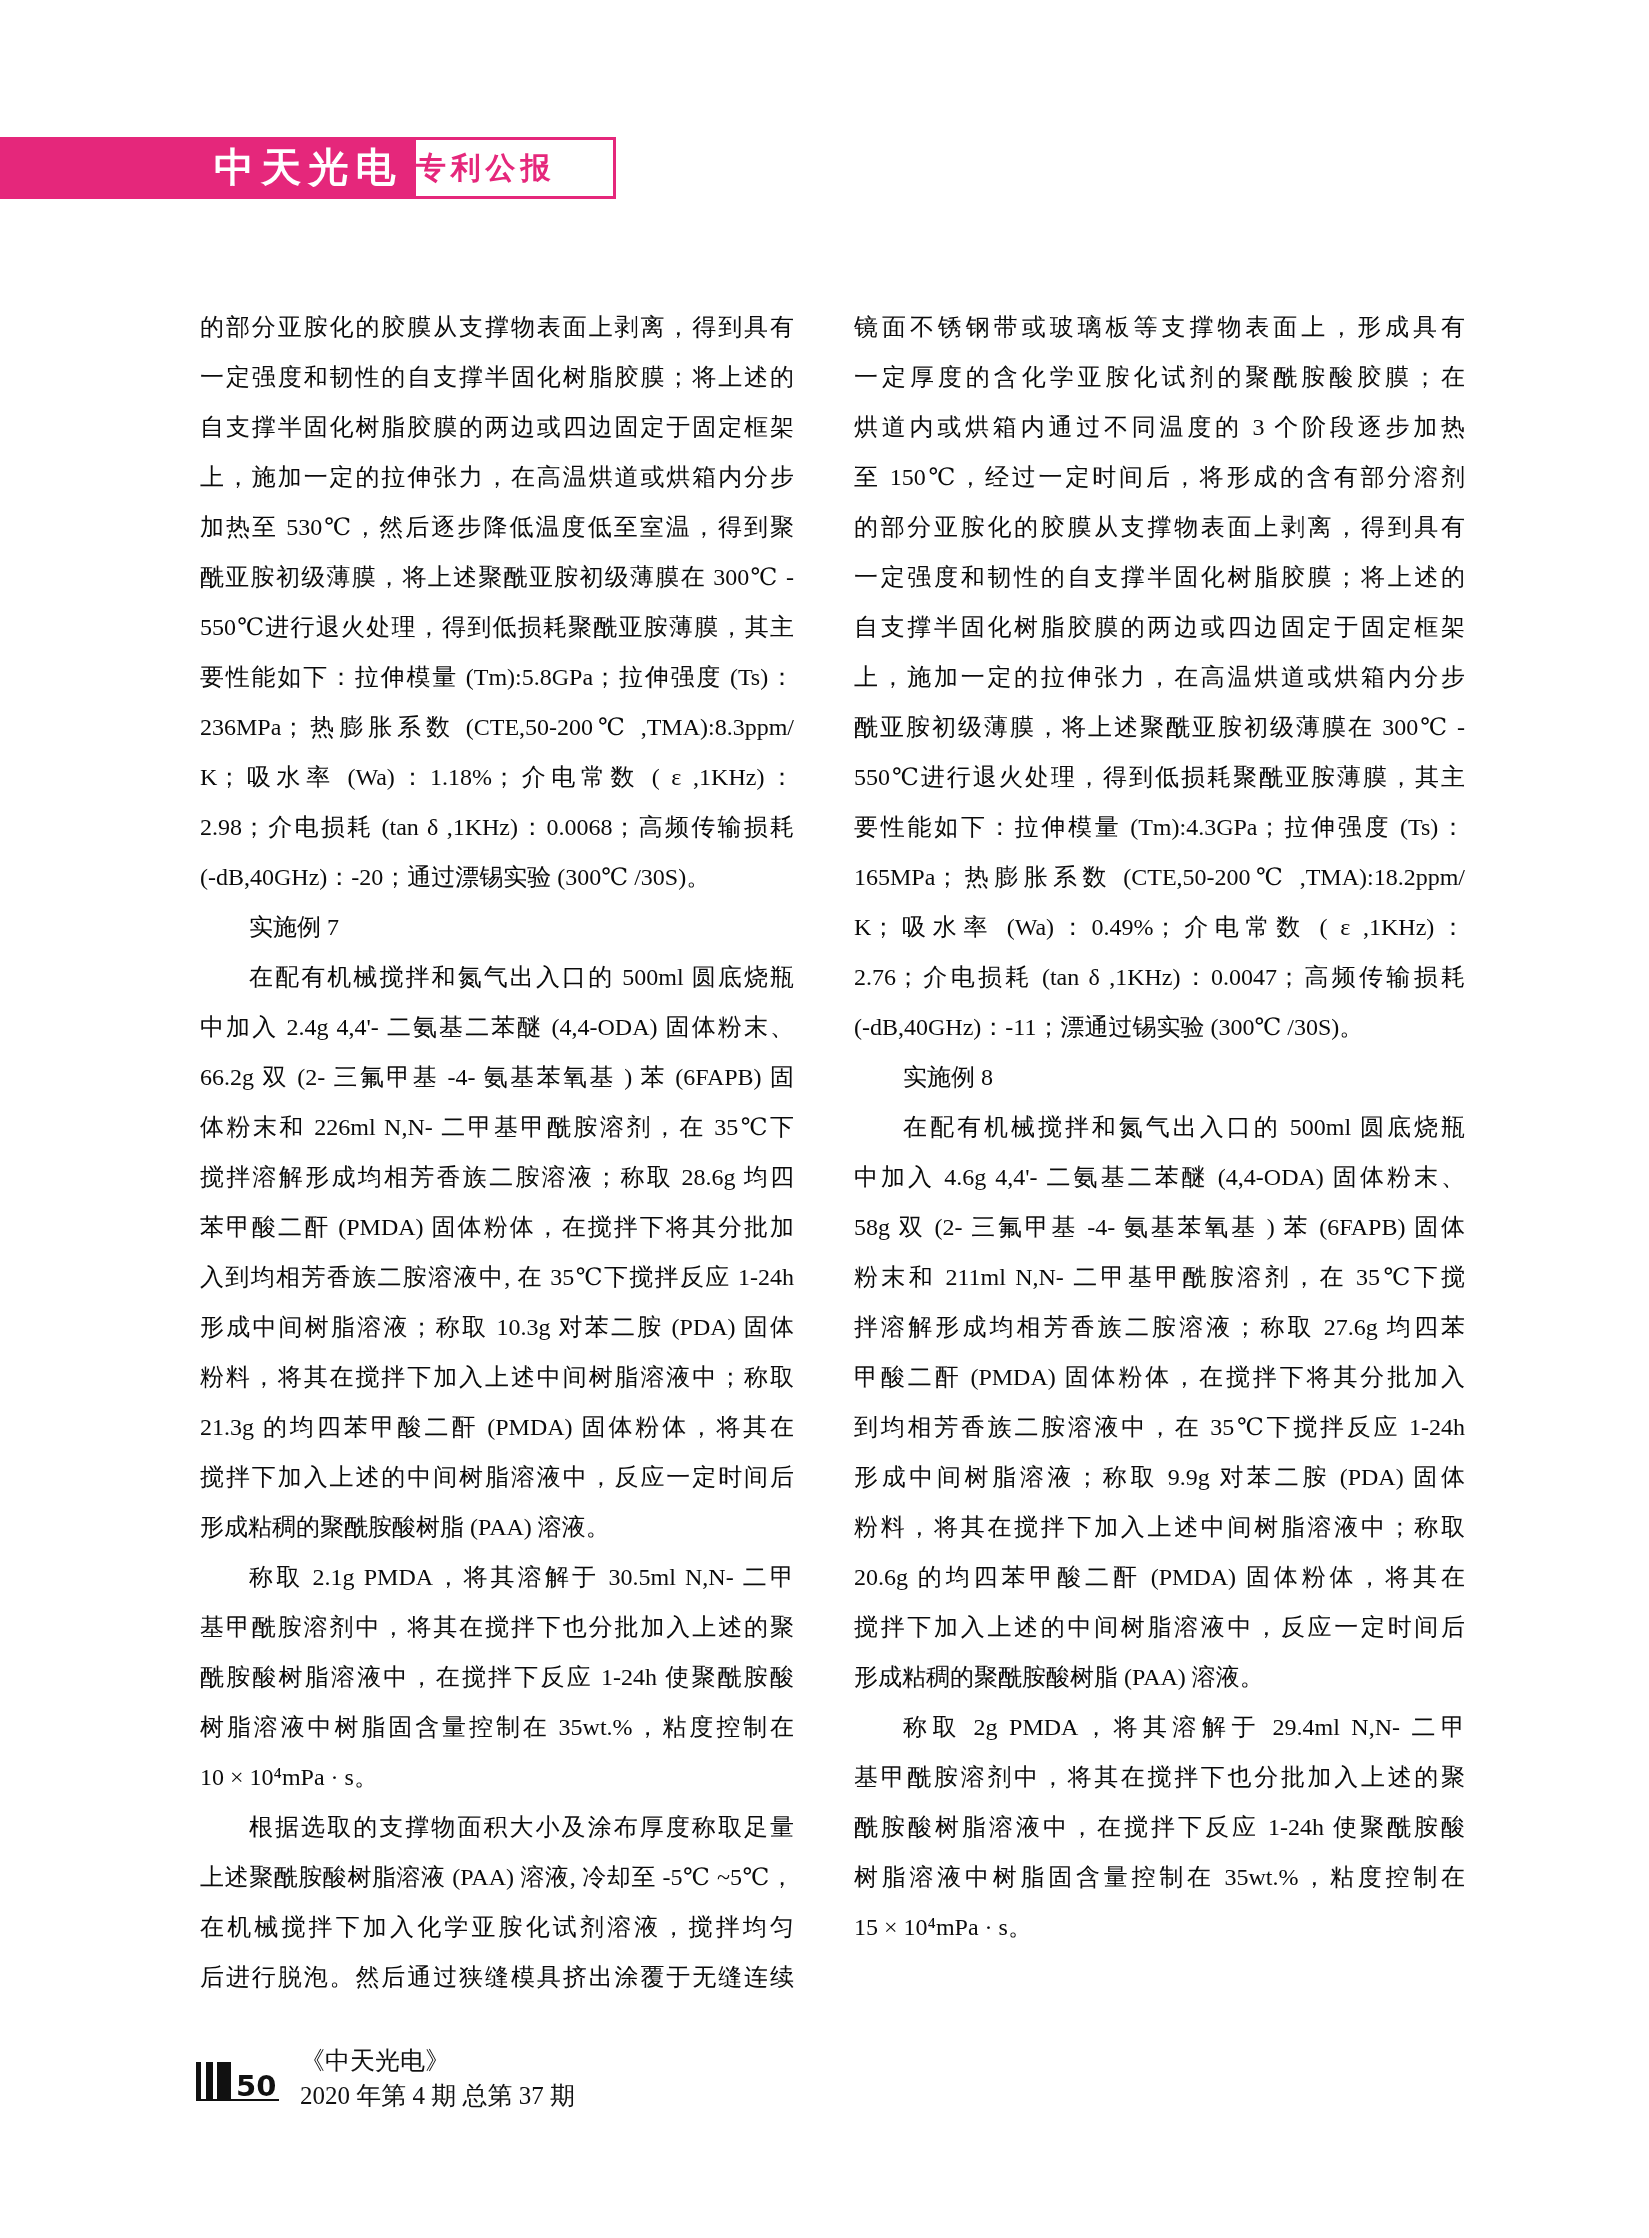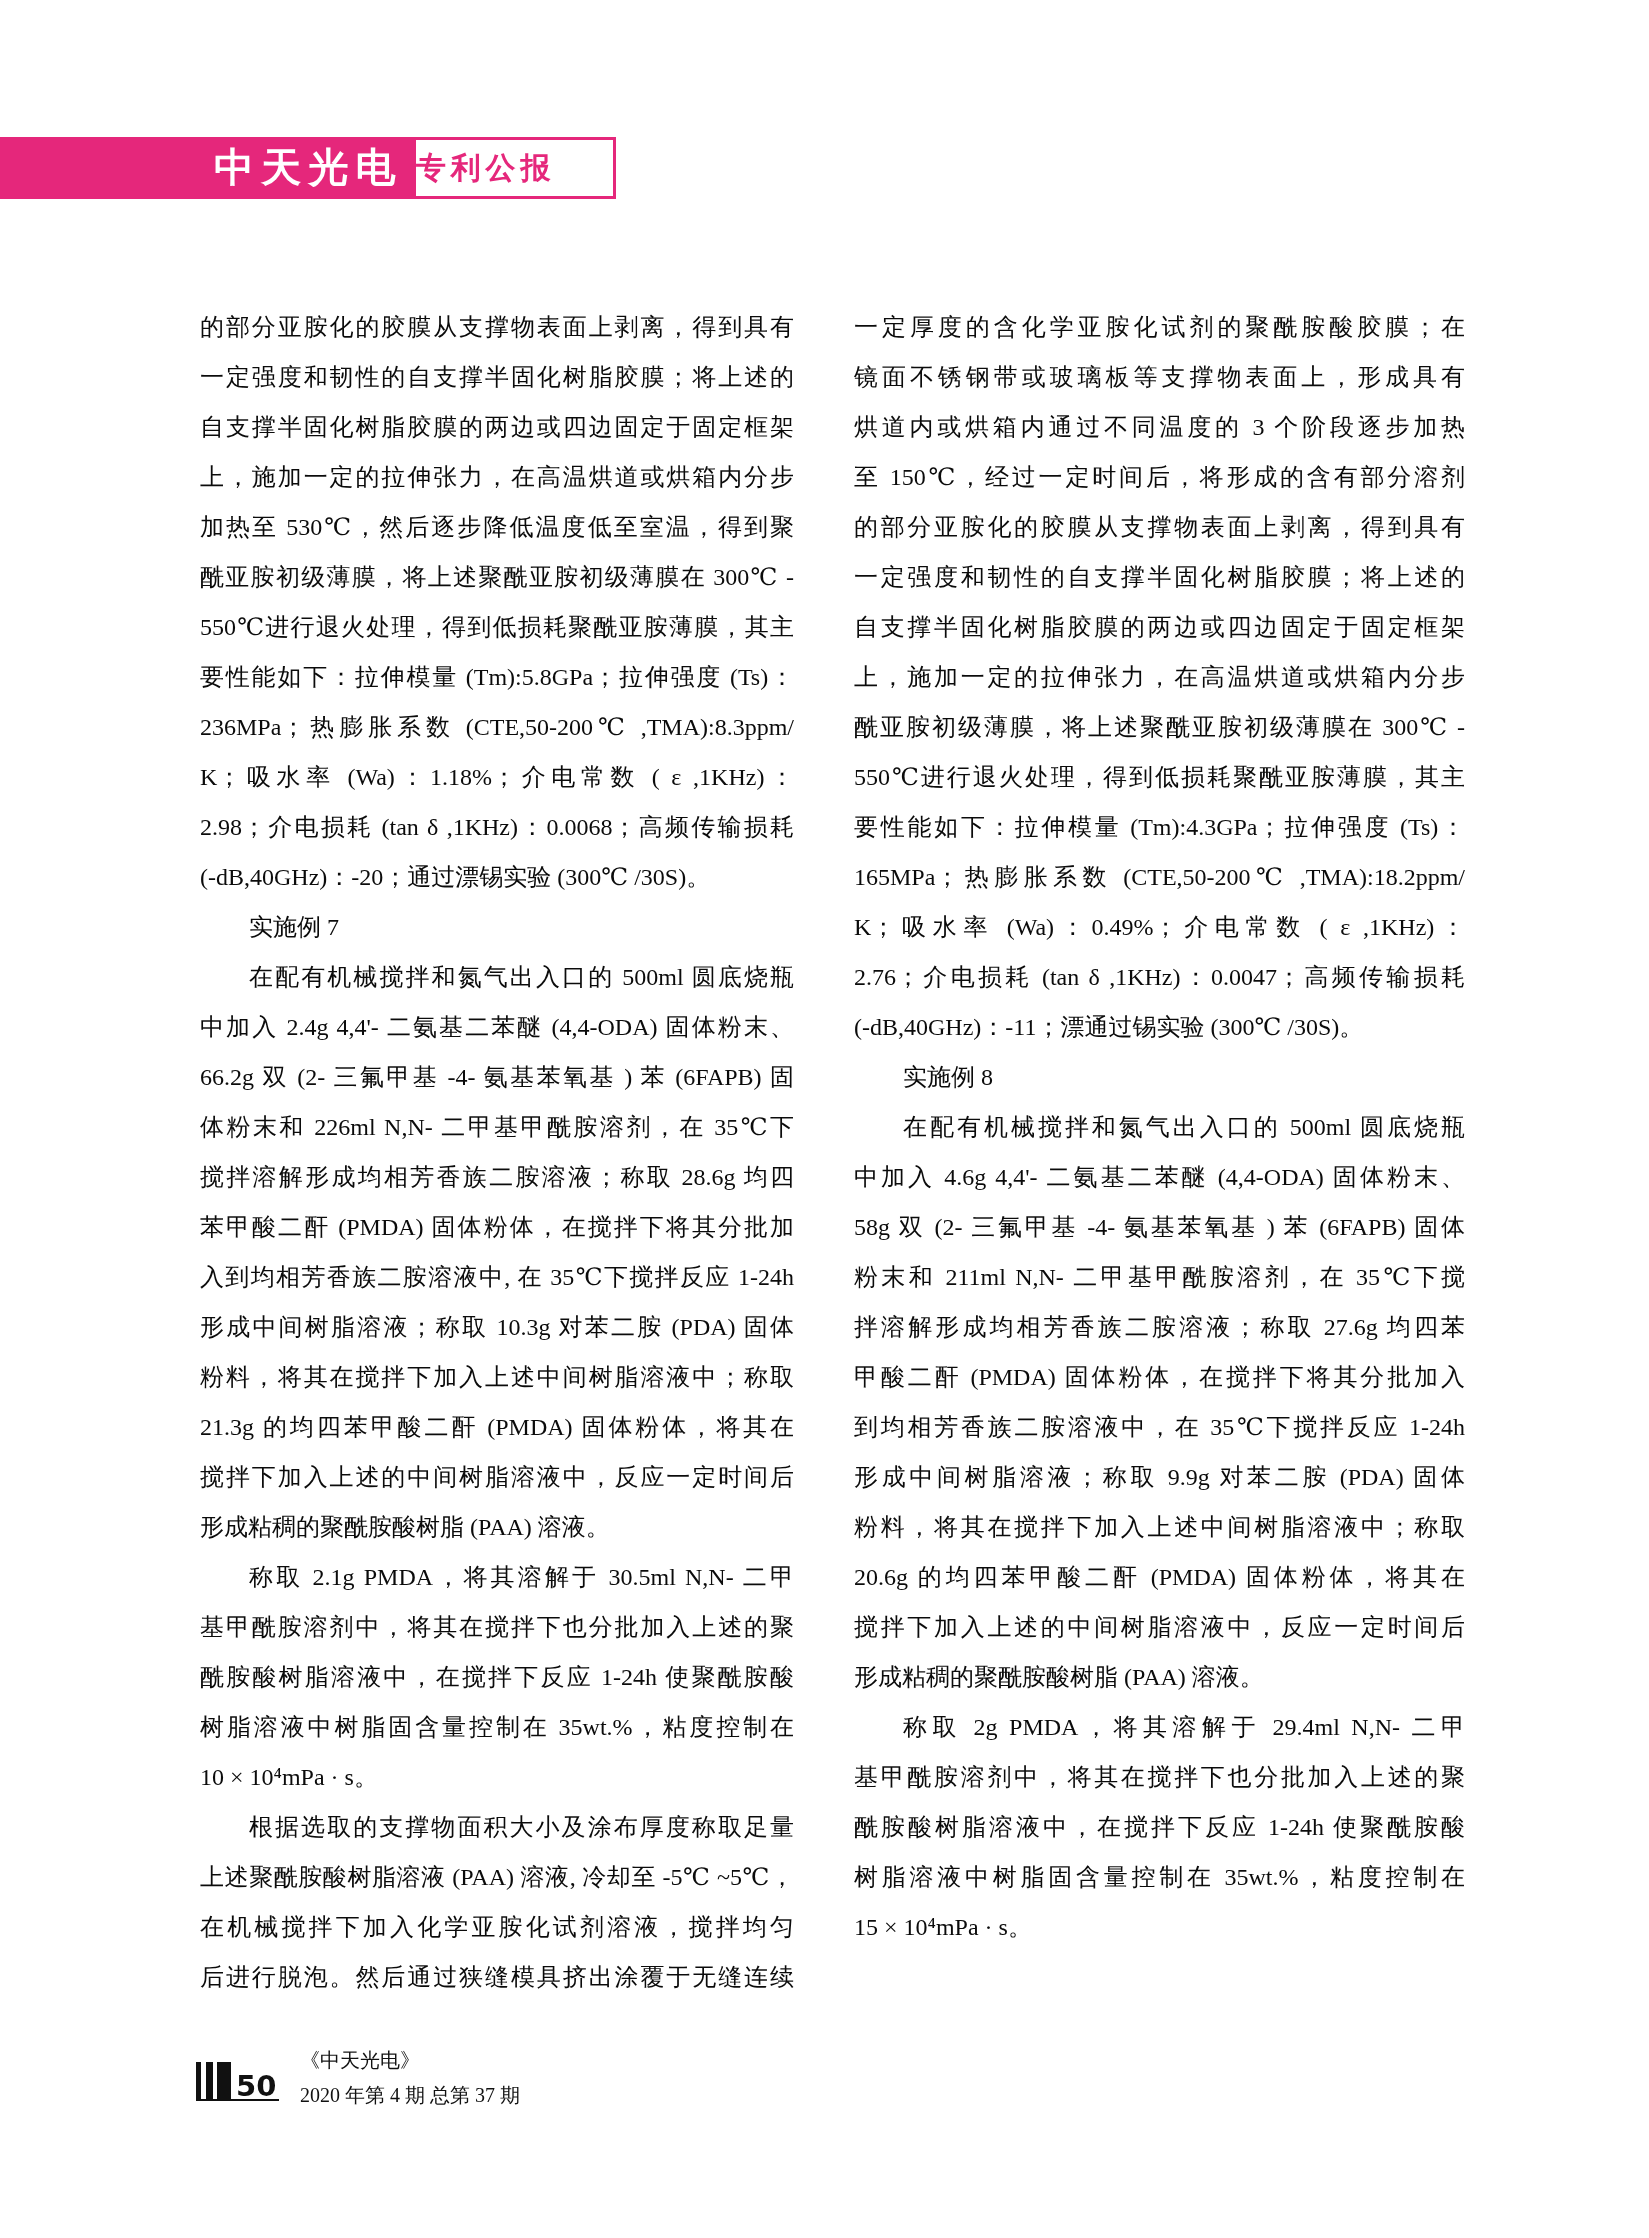--- a/index.html
+++ b/index.html
@@ -44,21 +44,21 @@
   .footer-bars { position:absolute; left:196px; top:2062px; width:34px; height:39px; }
   .footer-bars i { position:absolute; top:0; height:39px; background:#111; }
   .footer-bars .b1 { left:0;  width:4.8px;  }
   .footer-bars .b2 { left:9.6px; width:7.2px; }
   .footer-bars .b3 { left:21px; width:13.6px; }
   .footer-underline { position:absolute; left:196px; top:2099px; width:83px; height:1.6px; background:#111; }
   .page-num {
     position:absolute; left:236px; top:2069px; font-size:29px; font-weight:600;
     font-family:"DejaVu Sans","Liberation Sans",sans-serif; color:#111;
   }
-  .journal { position:absolute; left:300px; top:2043px; font-size:20px; line-height:35px; color:#111; }
+  .journal { position:absolute; left:300px; top:2043px; font-size:25px; line-height:35px; color:#111; }
 </style>
 </head>
 <body>
 
 <div class="page">
 
   <div class="header-bar">
     <span class="logo">中天光电</span>
   </div>
   <div class="badge">
@@ -95,22 +95,22 @@
       <div class="line">基甲酰胺溶剂中，将其在搅拌下也分批加入上述的聚</div>
       <div class="line">酰胺酸树脂溶液中，在搅拌下反应 1-24h 使聚酰胺酸</div>
       <div class="line">树脂溶液中树脂固含量控制在 35wt.%，粘度控制在</div>
       <div class="line end">10 × 10⁴mPa · s。</div>
       <div class="line indent">根据选取的支撑物面积大小及涂布厚度称取足量</div>
       <div class="line">上述聚酰胺酸树脂溶液 (PAA) 溶液, 冷却至 -5℃ ~5℃，</div>
       <div class="line">在机械搅拌下加入化学亚胺化试剂溶液，搅拌均匀</div>
       <div class="line">后进行脱泡。然后通过狭缝模具挤出涂覆于无缝连续</div>
     </div>
   <div class="col col-right" id="col-right">
+      <div class="line">镜面不锈钢带或玻璃板等支撑物表面上，形成具有</div>
       <div class="line">一定厚度的含化学亚胺化试剂的聚酰胺酸胶膜；在</div>
-      <div class="line">镜面不锈钢带或玻璃板等支撑物表面上，形成具有</div>
       <div class="line">烘道内或烘箱内通过不同温度的 3 个阶段逐步加热</div>
       <div class="line">至 150℃，经过一定时间后，将形成的含有部分溶剂</div>
       <div class="line">的部分亚胺化的胶膜从支撑物表面上剥离，得到具有</div>
       <div class="line">一定强度和韧性的自支撑半固化树脂胶膜；将上述的</div>
       <div class="line">自支撑半固化树脂胶膜的两边或四边固定于固定框架</div>
       <div class="line">上，施加一定的拉伸张力，在高温烘道或烘箱内分步</div>
       <div class="line">酰亚胺初级薄膜，将上述聚酰亚胺初级薄膜在 300℃ -</div>
       <div class="line">550℃进行退火处理，得到低损耗聚酰亚胺薄膜，其主</div>
       <div class="line">要性能如下：拉伸模量 (Tm):4.3GPa；拉伸强度 (Ts)：</div>
       <div class="line">165MPa；热膨胀系数 (CTE,50-200℃ ,TMA):18.2ppm/</div>

